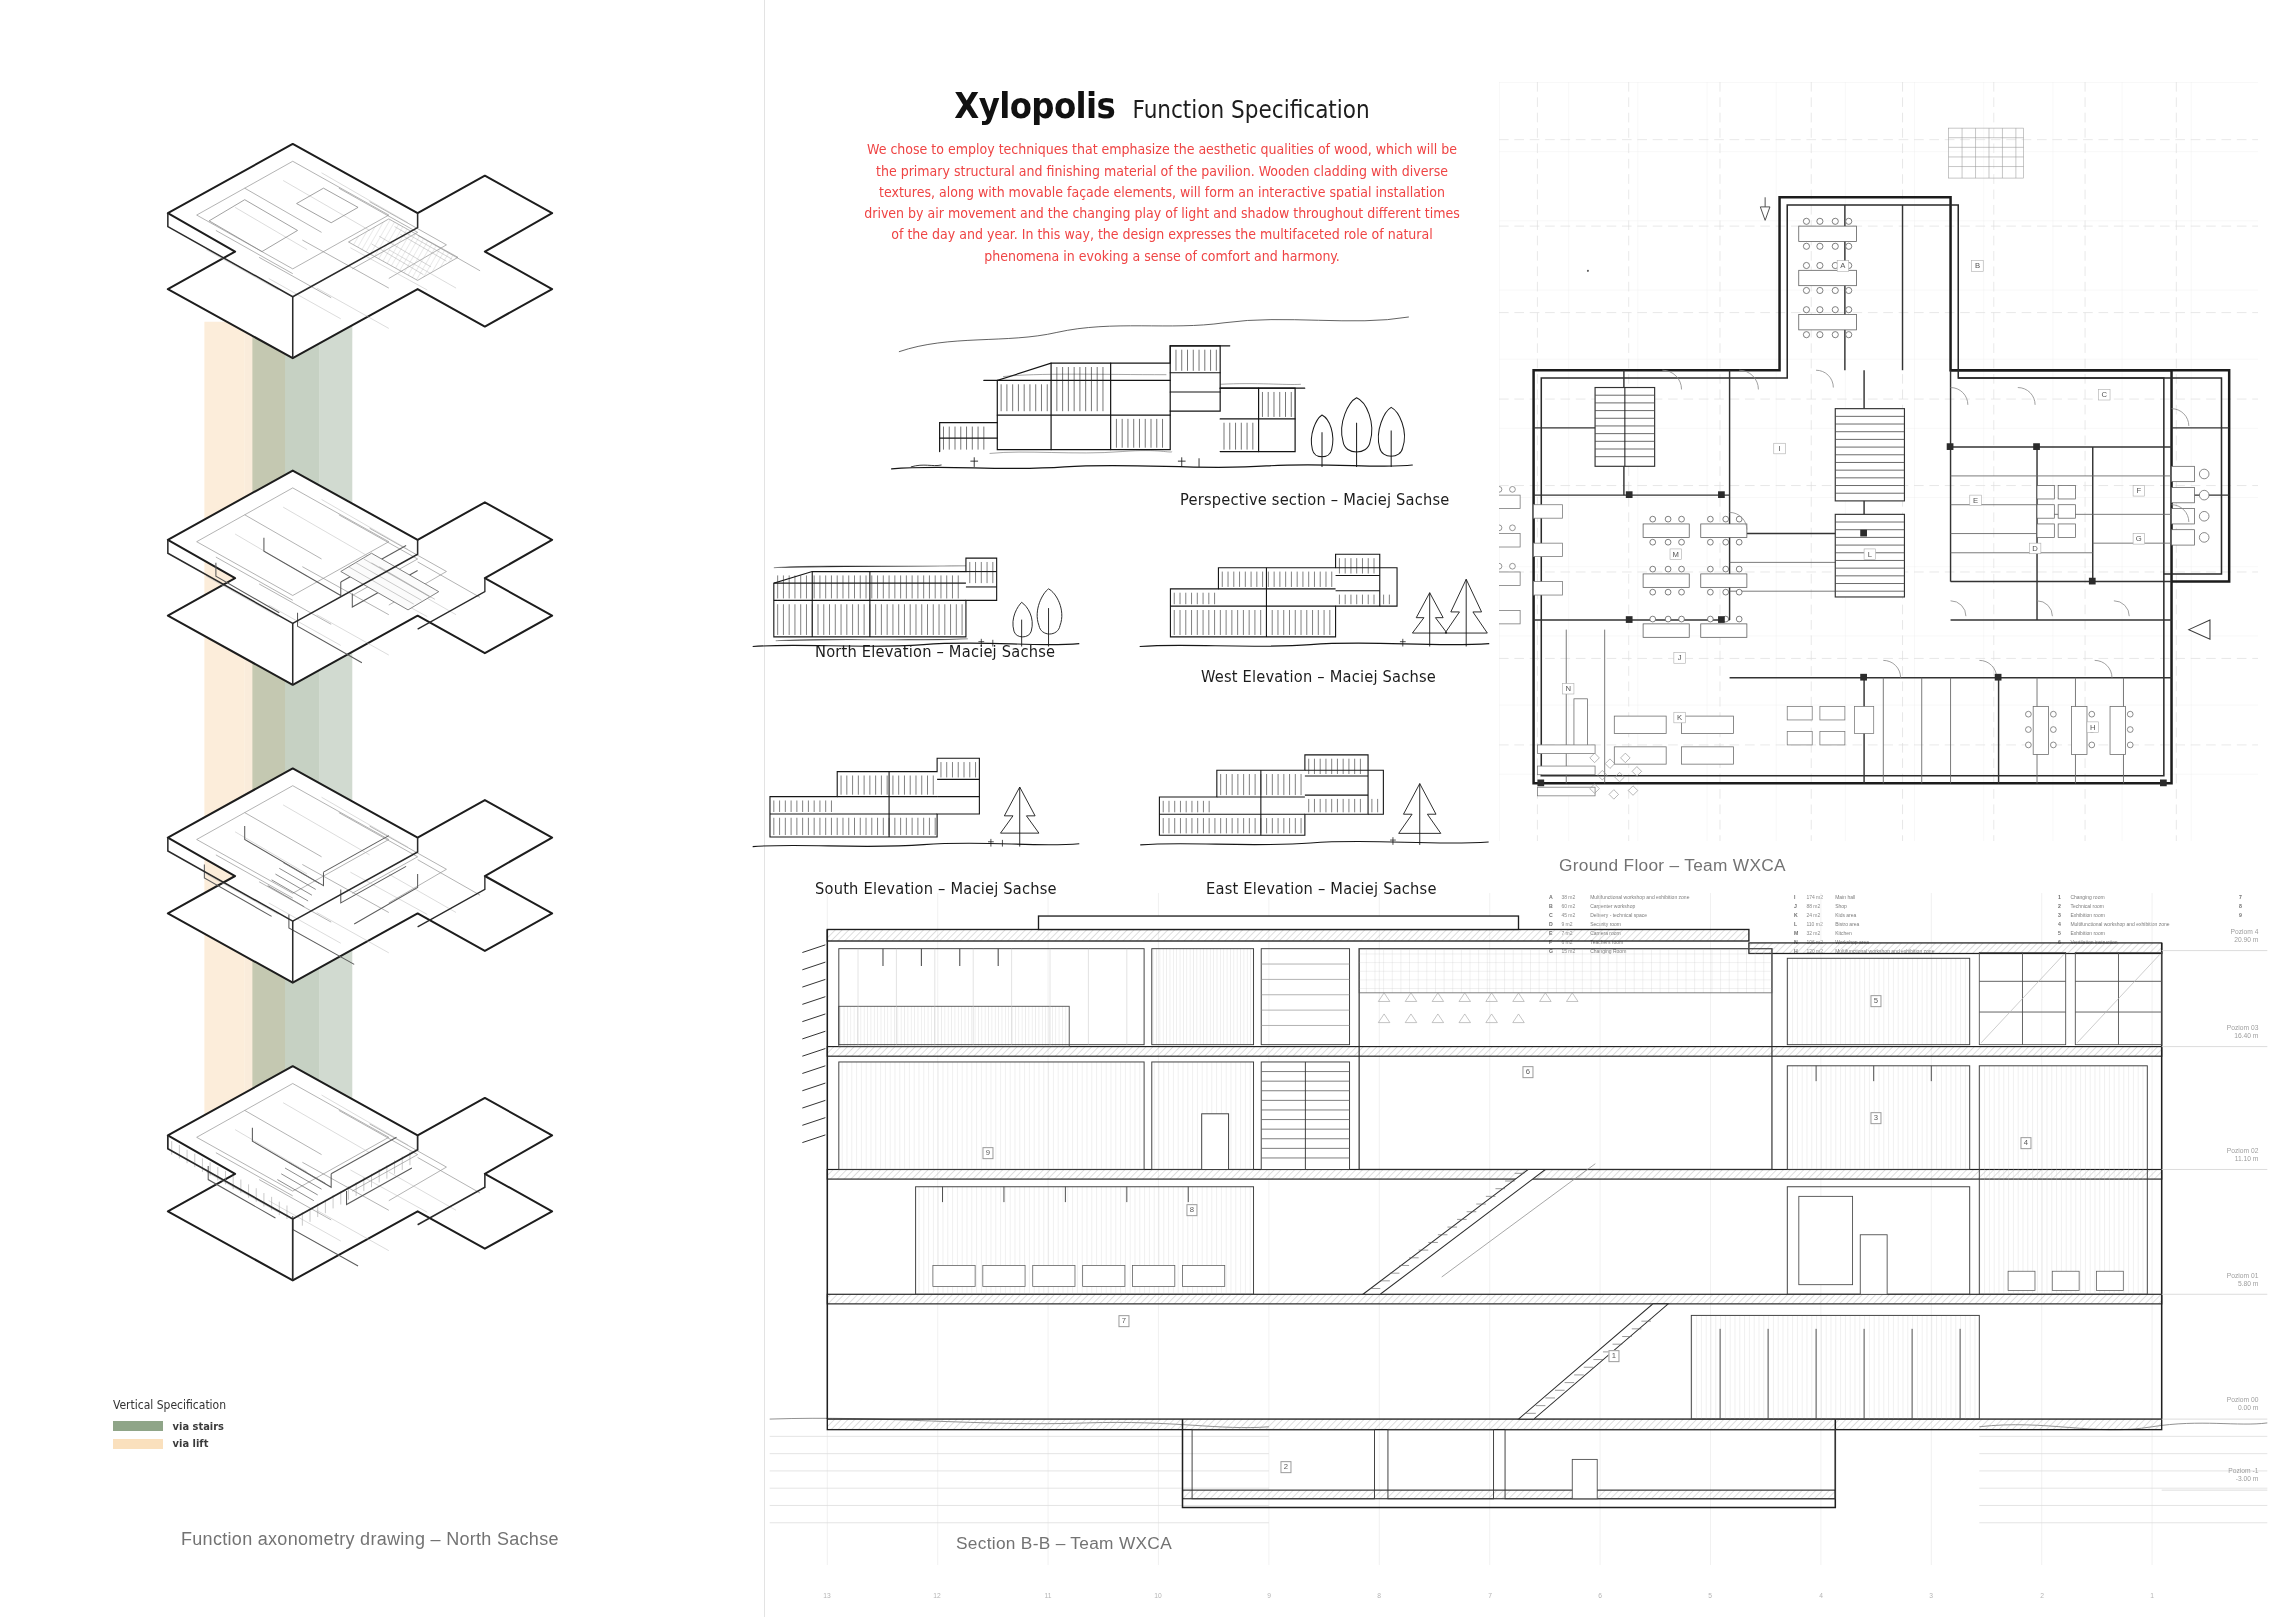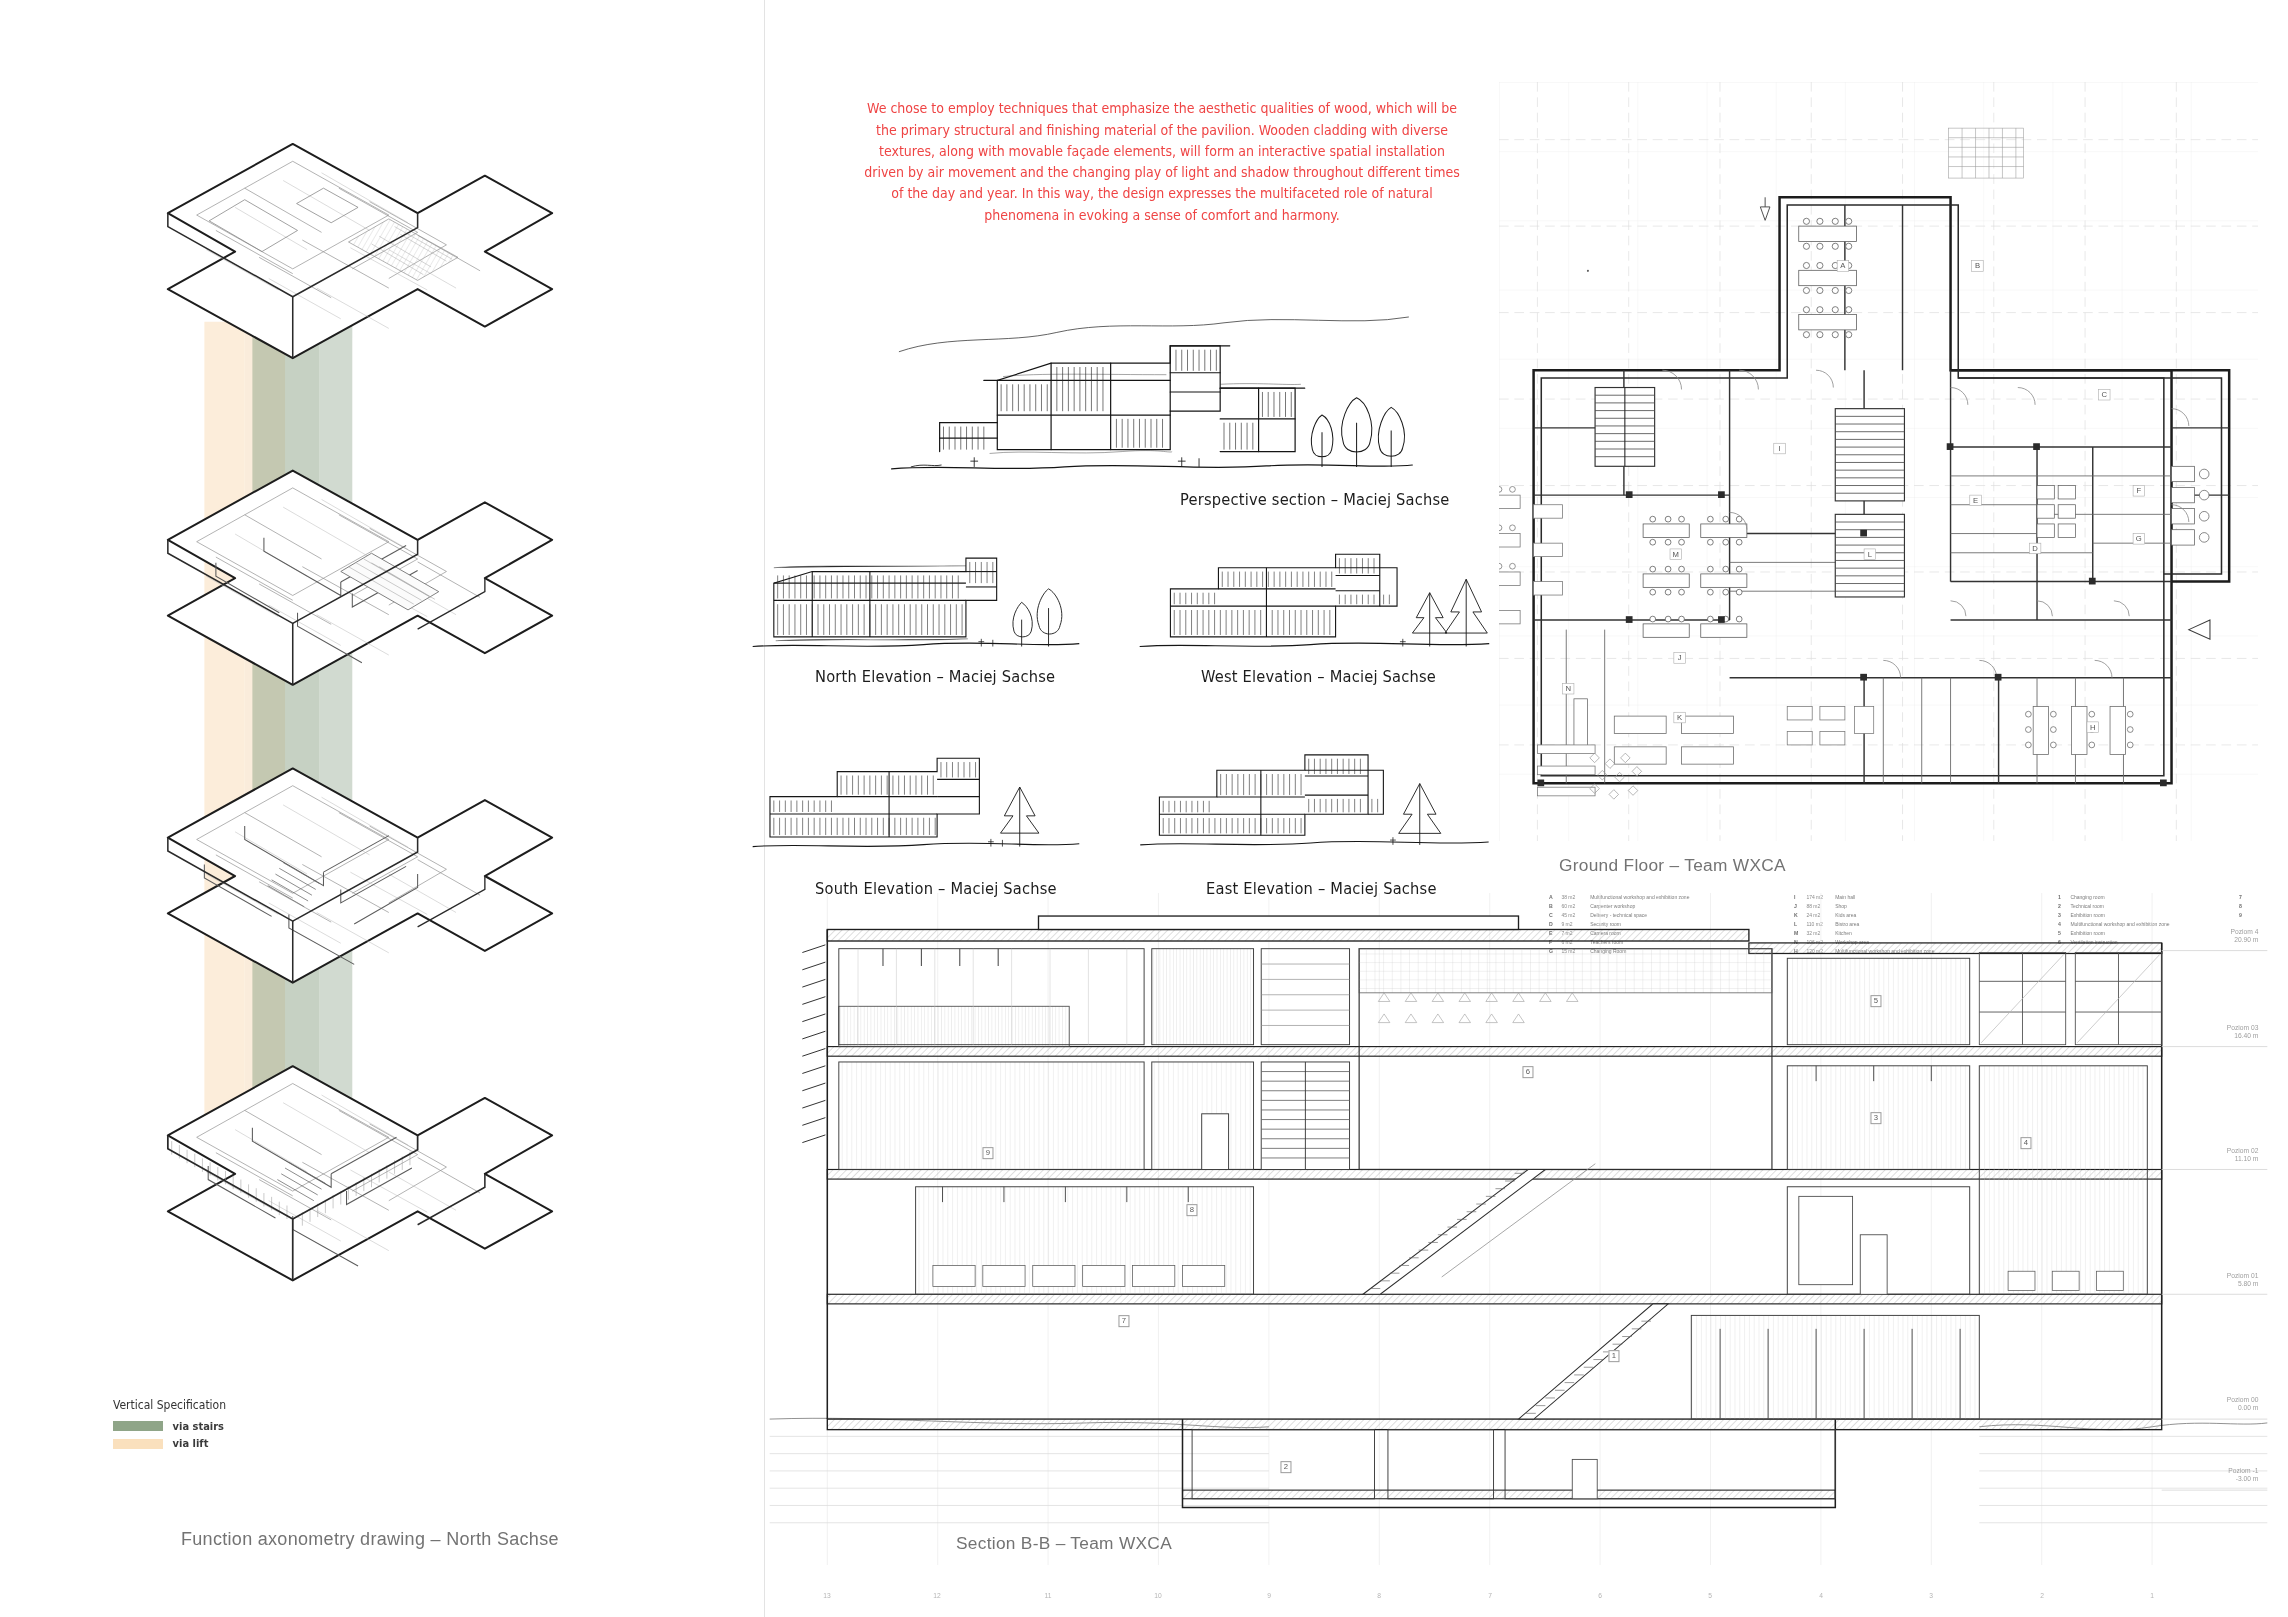--- a/index.html
+++ b/index.html
@@ -80,20 +80,24 @@
   }
 </style>
 </head>
 <body>
 
 <div class="board">
 
   <div class="vdiv"></div>
 
   <div class="abs" id="header">
+    <div class="title-row">
+      <span class="brand">Xylopolis</span>
+      <span class="subtitle">Function Specification</span>
+    </div>
     <div class="blurb">We chose to employ techniques that emphasize the aesthetic qualities of wood, which will be the primary structural and finishing material of the pavilion. Wooden cladding with diverse textures, along with movable façade elements, will form an interactive spatial installation driven by air movement and the changing play of light and shadow throughout different times of the day and year. In this way, the design expresses the multifaceted role of natural phenomena in evoking a sense of comfort and harmony.</div>
   </div>
 
   <div class="abs" id="axono">
     <svg width="586" height="1278" viewBox="0 0 610 1330">
       <defs>
         <g id="floorplate">
 
           <path d="M 200 0 L 330 72 L 400 33 L 470 72 L 400 112 L 470 151 L 400 190
                    L 330 151 L 200 223 L 70 151 L 140 112 L 70 72 Z" fill="#ffffff" stroke="#1d1d1d" stroke-width="2.1" stroke-linejoin="round"></path>
@@ -385,21 +389,21 @@
       <g fill="none" stroke="#1a1a1a" stroke-width="0.95">
         <path d="M 288 118 L 288 90 M 280 102 C 276 88 284 76 288 72 C 294 76 302 88 298 102 C 296 110 282 110 280 102 Z"></path>
         <path d="M 316 118 L 316 78 M 306 96 C 300 80 310 62 316 58 C 324 62 334 80 328 96 C 326 108 308 108 306 96 Z"></path>
       </g>
       <g stroke="#1a1a1a" stroke-width="0.8" fill="none">
         <path d="M 246 118 L 246 110 M 243 113 L 249 113"></path>
         <path d="M 258 118 L 258 111"></path>
       </g>
     </svg>
   </div>
-  <div class="abs cap" style="left:815px; top:667px;">North Elevation – Maciej Sachse</div>
+  <div class="abs cap" style="left:815px; top:642px;">North Elevation – Maciej Sachse</div>
 
   <div class="sketch" style="left:1132px; top:533px; width:363px; height:130px;">
     <svg width="363" height="130" viewBox="0 0 378 135">
       <g fill="none" stroke="#161616" stroke-width="1.15">
         <path d="M 8 118 C 60 114 120 121 186 116 C 250 111 310 119 372 115"></path>
         <path d="M 40 108 L 40 58 L 90 58 L 90 36 L 212 36 L 212 22 L 258 22 L 258 76 L 212 76 L 212 108 Z"></path>
         <path d="M 40 76 L 212 76"></path>
         <path d="M 90 58 L 212 58"></path>
         <path d="M 140 36 L 140 108"></path>
         <path d="M 258 44 L 212 44"></path>

